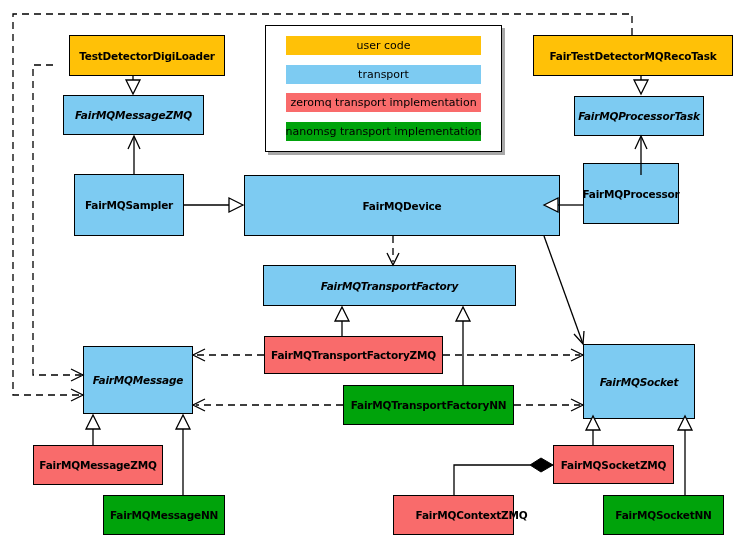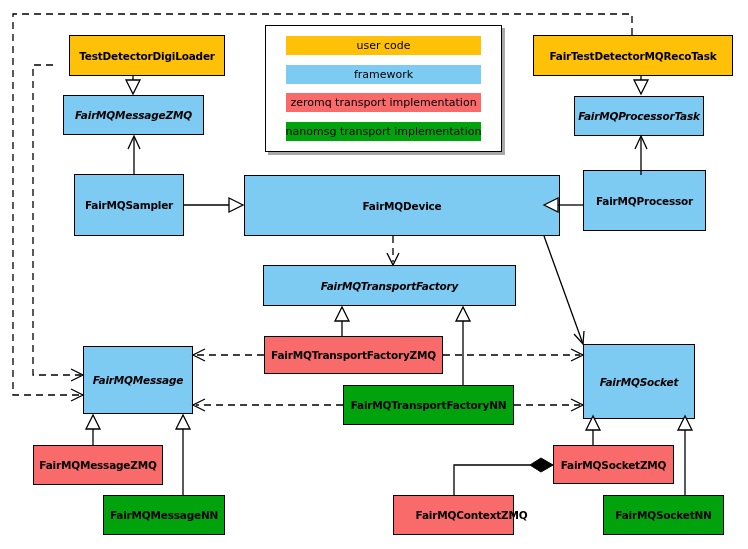--- a/index.html
+++ b/index.html
@@ -41,21 +41,21 @@
     </div>
   <div class="node c-blue abstract" style="left:574px;top:96px;width:130px;height:40px;">
     <span>FairMQProcessorTask</span>
     </div>
   <div class="node c-blue" style="left:74px;top:174px;width:110px;height:62px;">
     <span>FairMQSampler</span>
     </div>
   <div class="node c-blue" style="left:244px;top:175px;width:316px;height:61px;">
     <span>FairMQDevice</span>
     </div>
-  <div class="node c-blue" style="left:583px;top:170px;width:123px;height:61px;">
+  <div class="node c-blue" style="left:583px;top:163px;width:96px;height:61px;">
     <span>FairMQProcessor</span>
     </div>
   <div class="node c-blue abstract" style="left:263px;top:265px;width:253px;height:41px;">
     <span>FairMQTransportFactory</span>
     </div>
   <div class="node c-red" style="left:264px;top:336px;width:179px;height:38px;">
     <span>FairMQTransportFactoryZMQ</span>
     </div>
   <div class="node c-green" style="left:343px;top:385px;width:171px;height:40px;">
     <span>FairMQTransportFactoryNN</span>
@@ -80,21 +80,21 @@
     </div>
   <div class="node c-red" style="left:393px;top:495px;width:121px;height:40px;padding-left:36px;">
     <span>FairMQContextZMQ</span>
     </div>
 
   <div id="legend">
     <div class="legend-row c-yellow">
       <span>user code</span>
       </div>
     <div class="legend-row c-blue">
-      <span>framework</span>
+      <span>transport</span>
       </div>
     <div class="legend-row c-red">
       <span>zeromq transport implementation</span>
       </div>
     <div class="legend-row c-green">
       <span>nanomsg transport implementation</span>
       </div>
   </div>
 
   <svg id="edges" width="748" height="549" viewBox="0 0 748 549">

